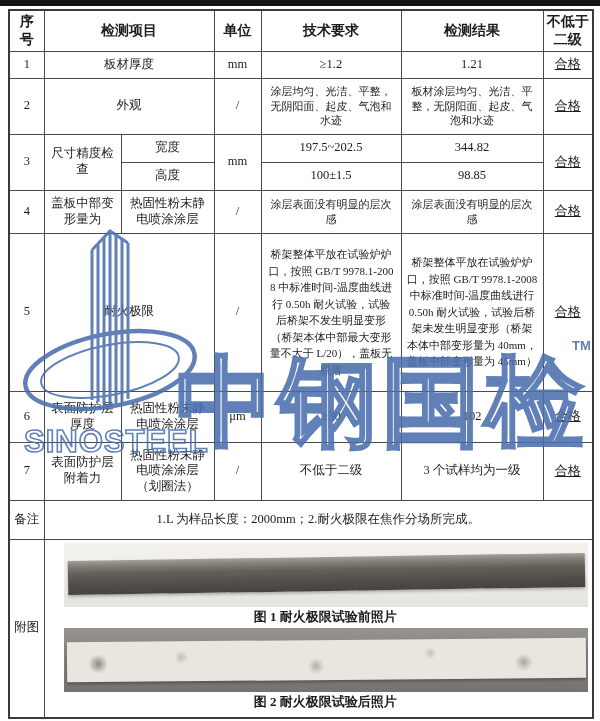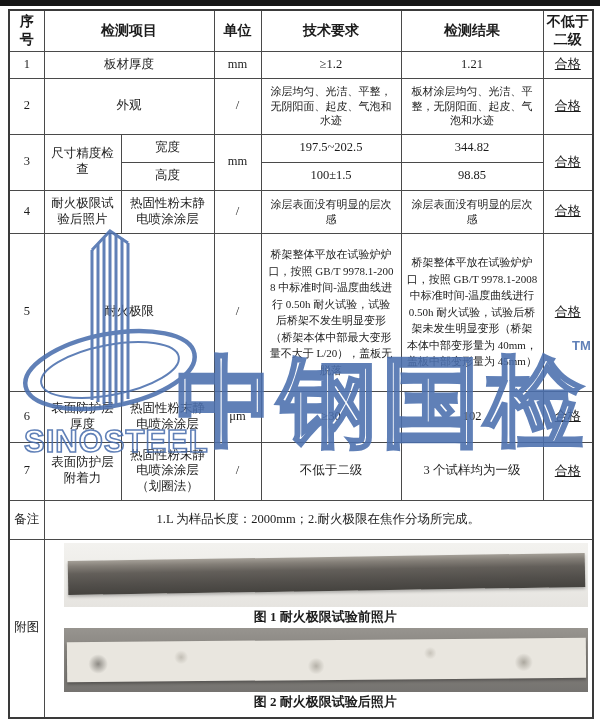--- a/index.html
+++ b/index.html
@@ -87,21 +87,21 @@
       <td rowspan="2" class="judge">合格</td>
     </tr>
     <tr style="height:28px">
       <td>高度</td>
       <td>100±1.5</td>
       <td>98.85</td>
     </tr>
 
     <tr style="height:43px">
       <td>4</td>
-      <td>耐火极限试验后照片</td>
+      <td>盖板中部变形量为</td>
       <td>热固性粉末静电喷涂涂层</td>
       <td>/</td>
       <td class="small">涂层表面没有明显的层次感</td>
       <td class="small">涂层表面没有明显的层次感</td>
       <td class="judge">合格</td>
     </tr>
 
     <tr style="height:158px">
       <td>5</td>
       <td colspan="2">耐火极限</td>

